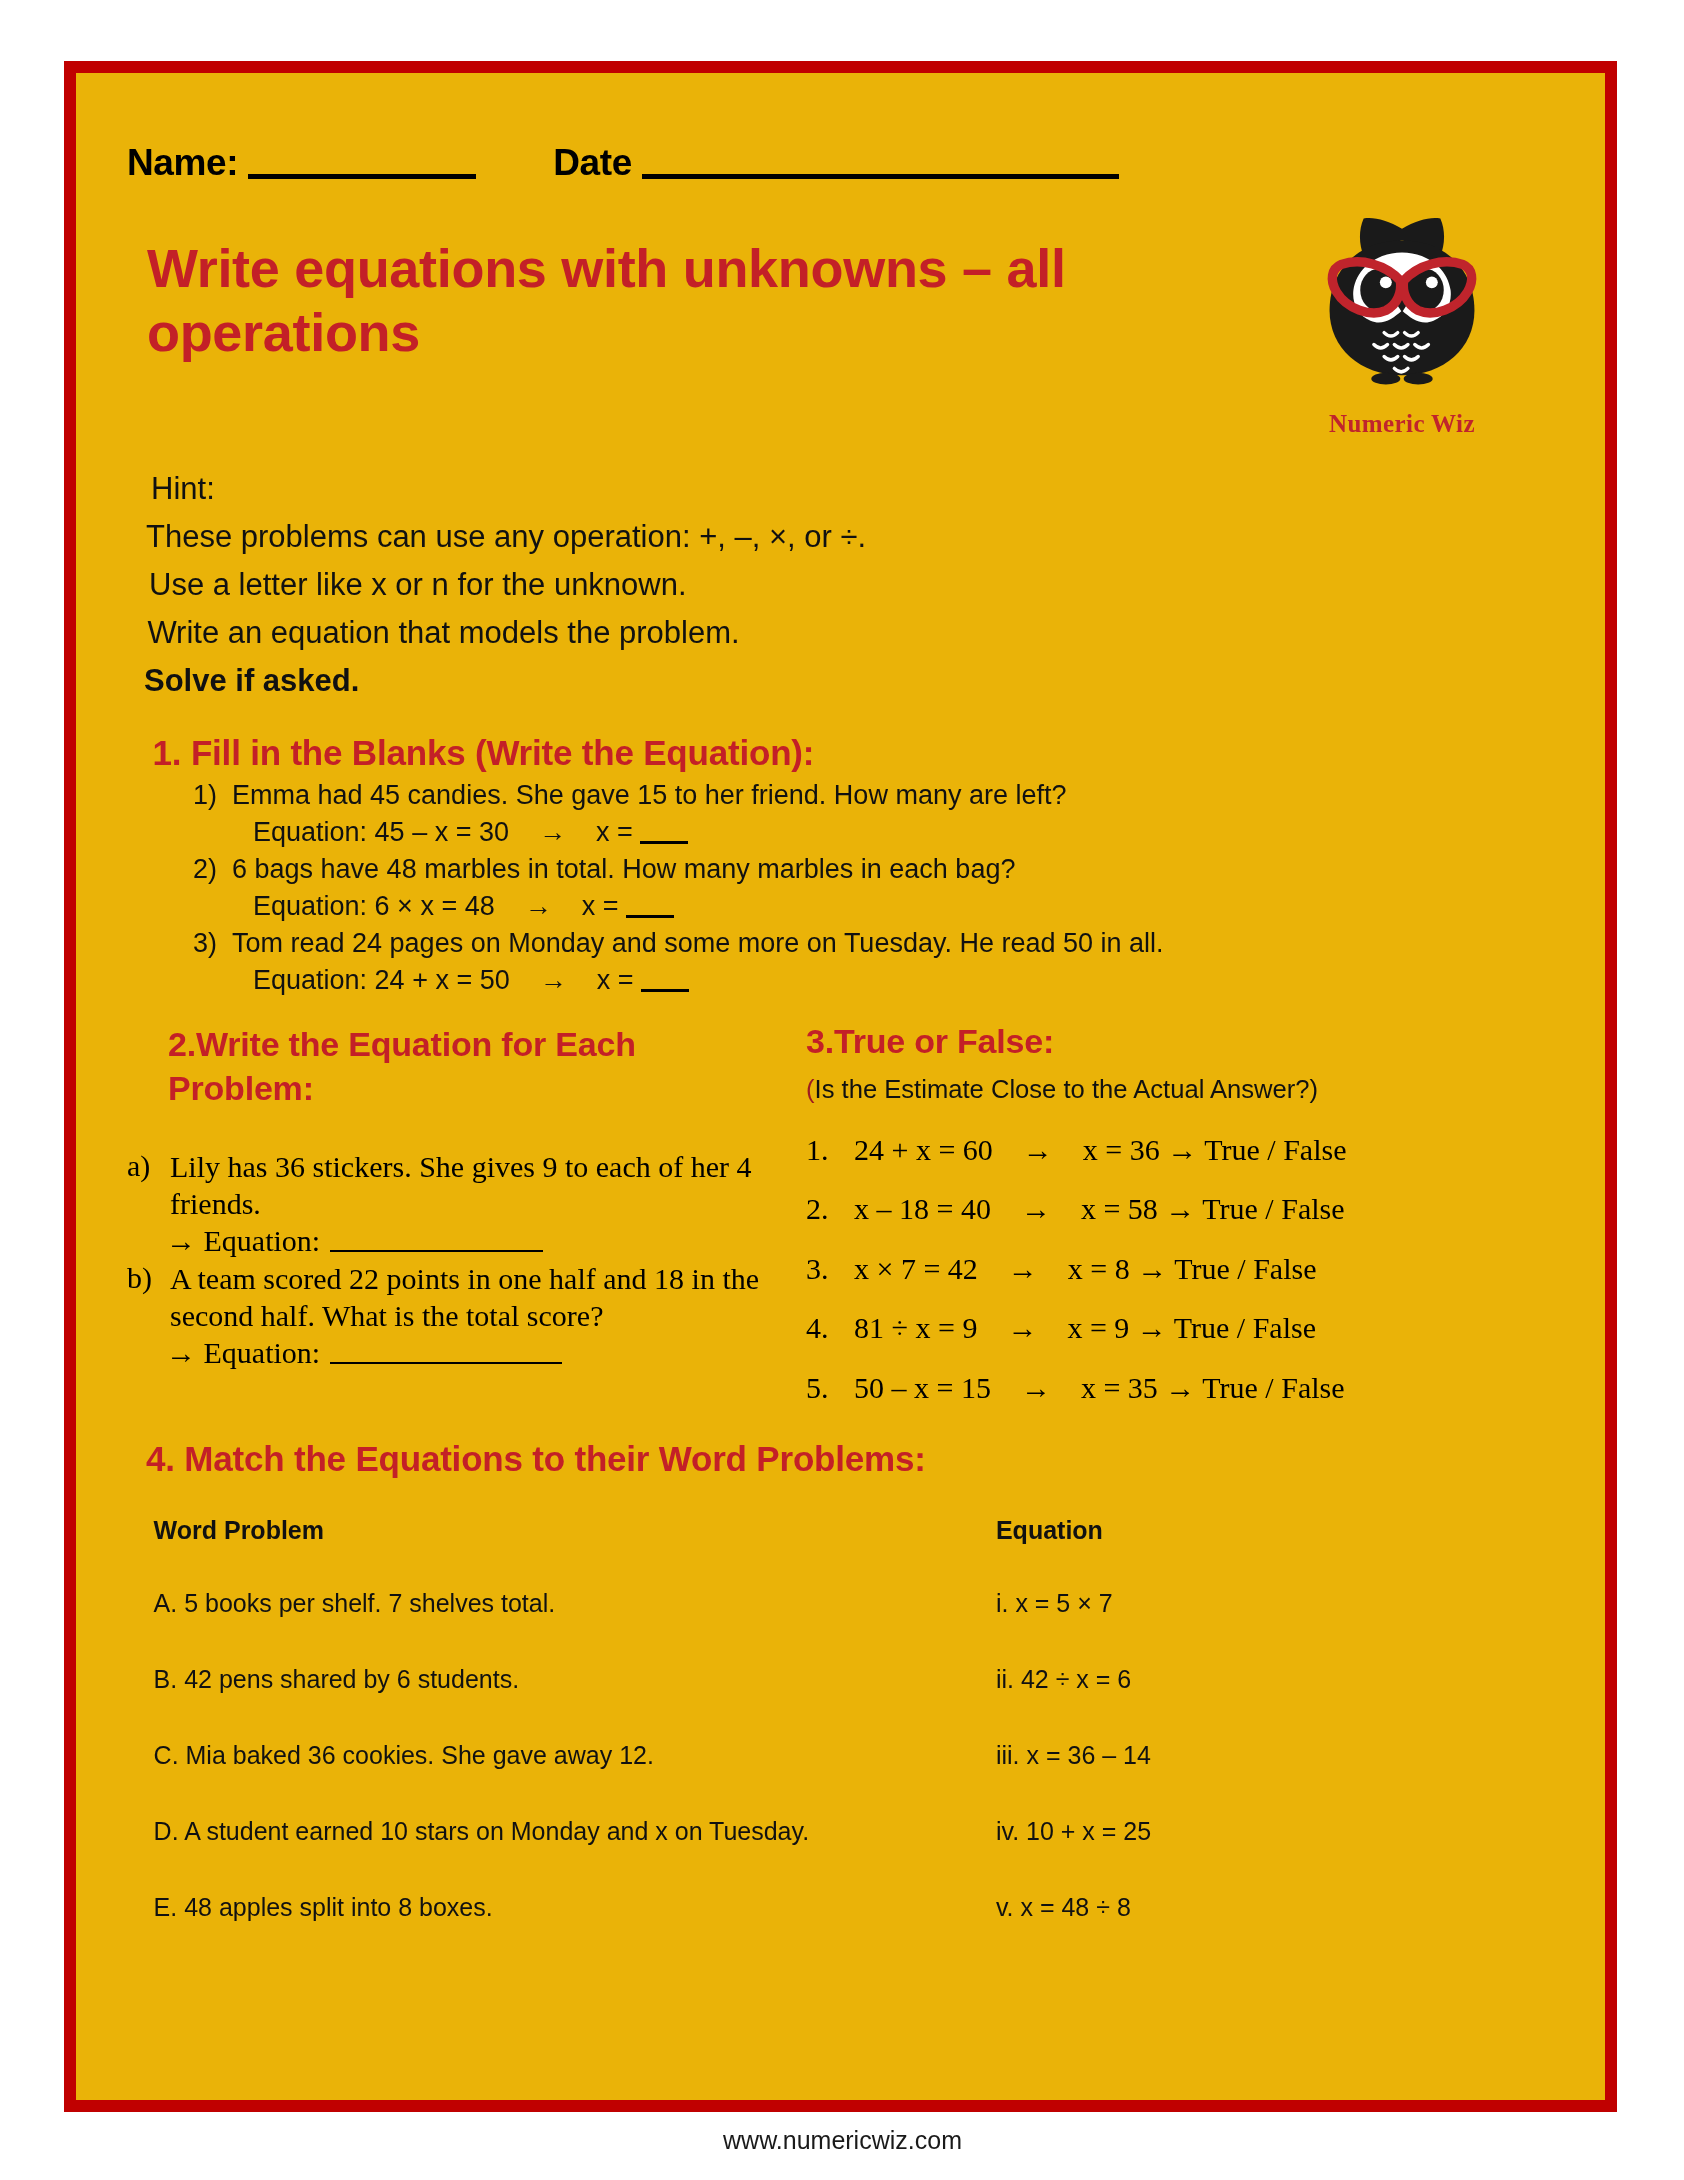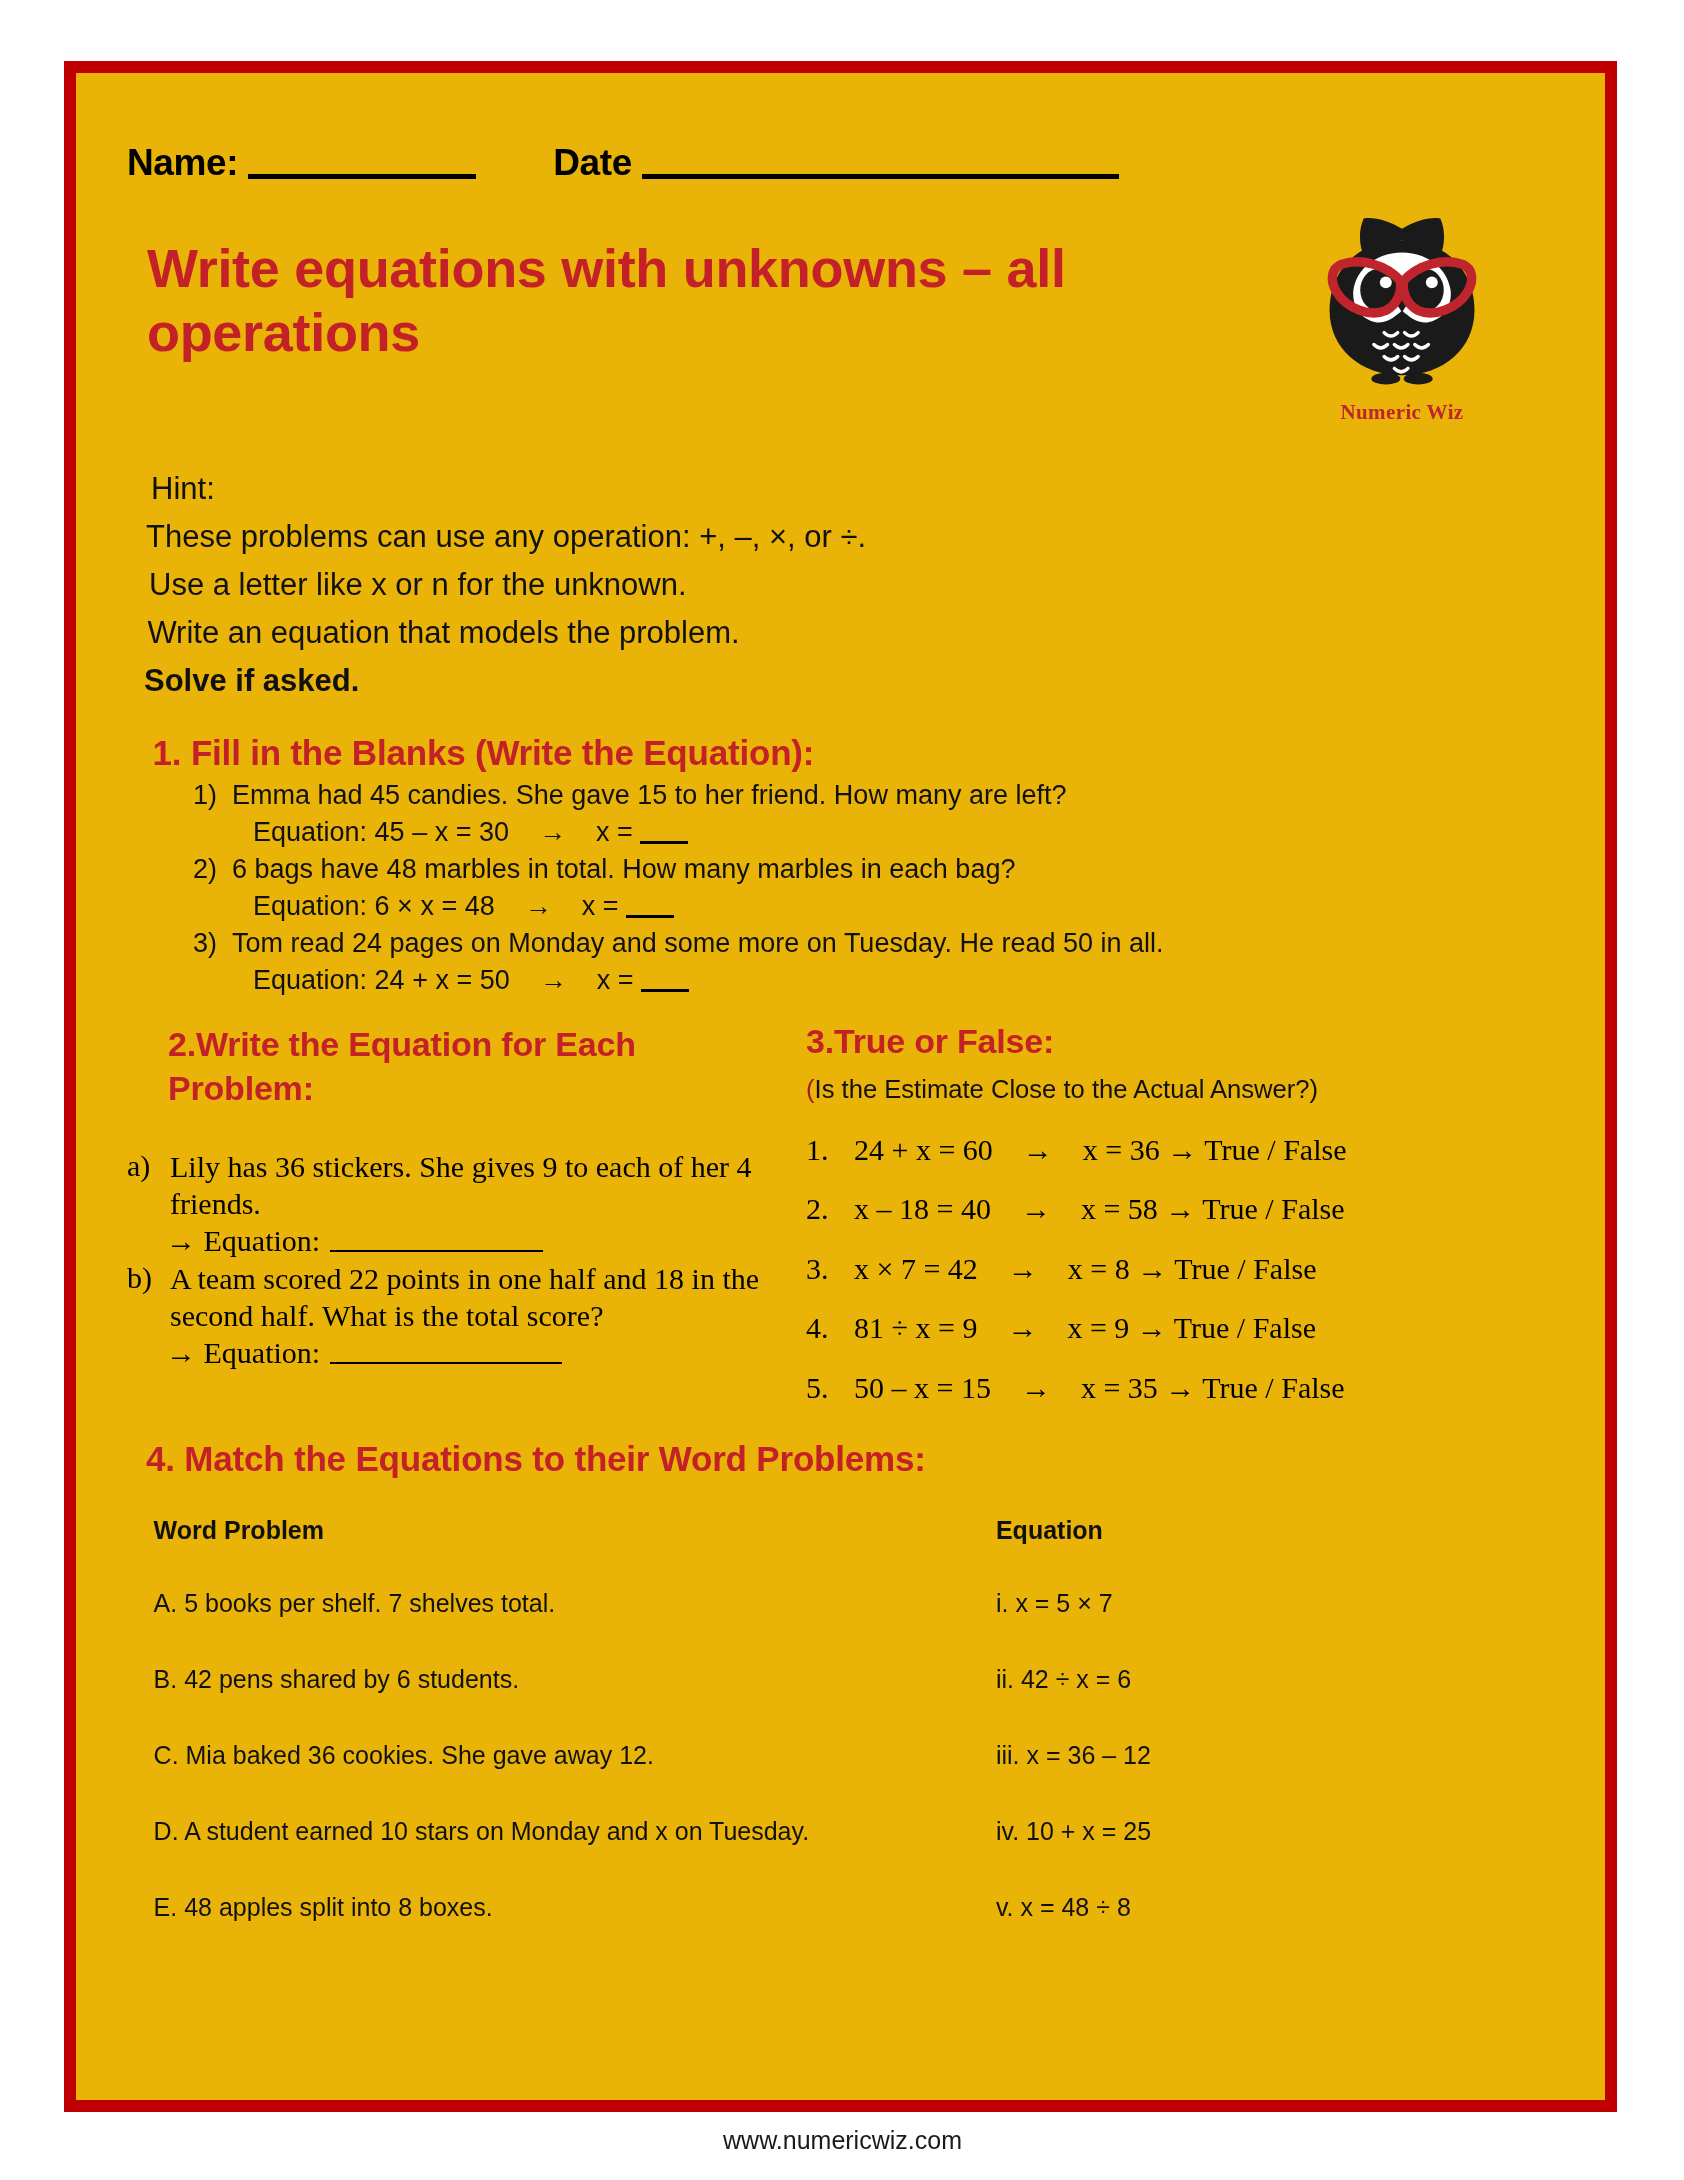--- a/index.html
+++ b/index.html
@@ -77,24 +77,24 @@
   
   #logo-block {
     position: absolute;
     right: 31px;
     top: -22px;
     width: 256px;
     text-align: center;
   }
   #logo-block svg { display: block; margin: 0 auto; }
   #logo-wordmark {
-    margin-top: 6px;
+    margin-top: 16px;
     font-family: "Liberation Serif", serif;
     font-weight: bold;
-    font-size: 21px;
+    font-size: 25px;
     color: #C0242C;
     letter-spacing: 0.4px;
   }
 
   
   #hint-wrap { margin-top: -22px; }
   #hint-label {
     margin-left: 24px;
     font-size: 31px;
     color: #111;
@@ -436,21 +436,21 @@
         <tr>
           <td>A. 5 books per shelf. 7 shelves total.</td>
           <td>i. x = 5 × 7</td>
         </tr>
         <tr>
           <td>B. 42 pens shared by 6 students.</td>
           <td>ii. 42 ÷ x = 6</td>
         </tr>
         <tr>
           <td>C. Mia baked 36 cookies. She gave away 12.</td>
-          <td>iii. x = 36 – 12</td>
+          <td>iii. x = 36 – 14</td>
         </tr>
         <tr>
           <td>D. A student earned 10 stars on Monday and x on Tuesday.</td>
           <td>iv. 10 + x = 25</td>
         </tr>
         <tr>
           <td>E. 48 apples split into 8 boxes.</td>
           <td>v. x = 48 ÷ 8</td>
         </tr>
       </tbody>

